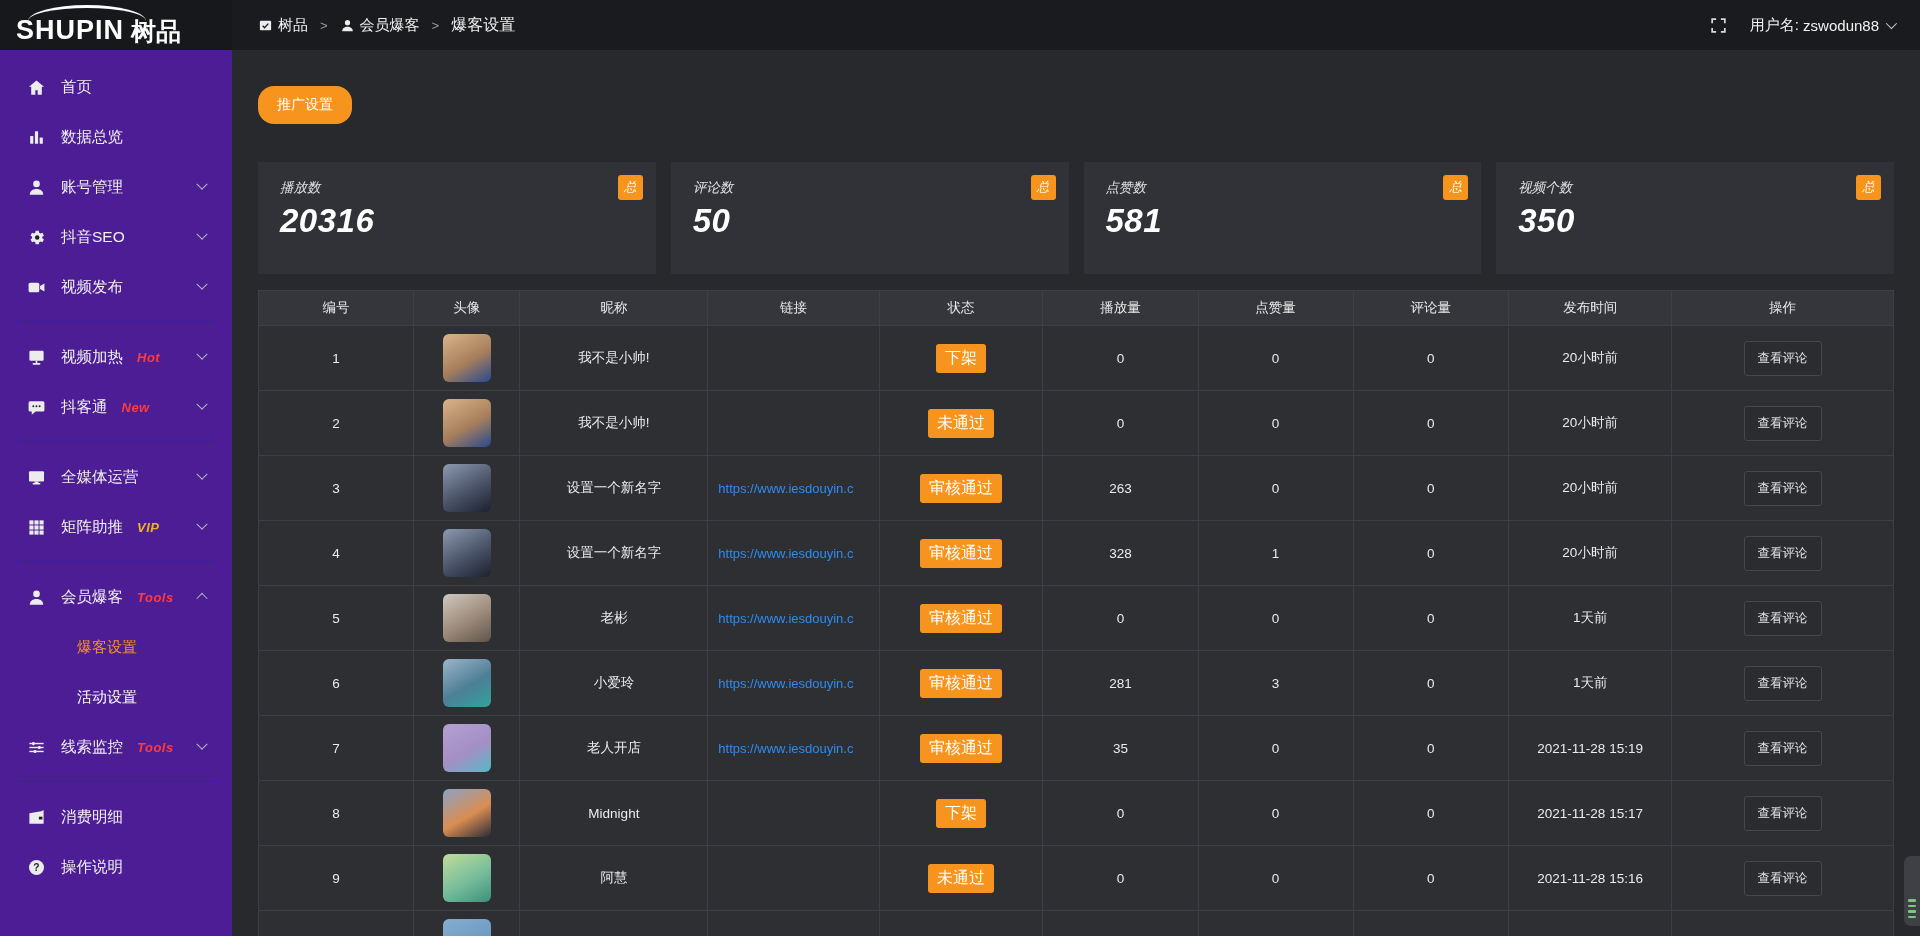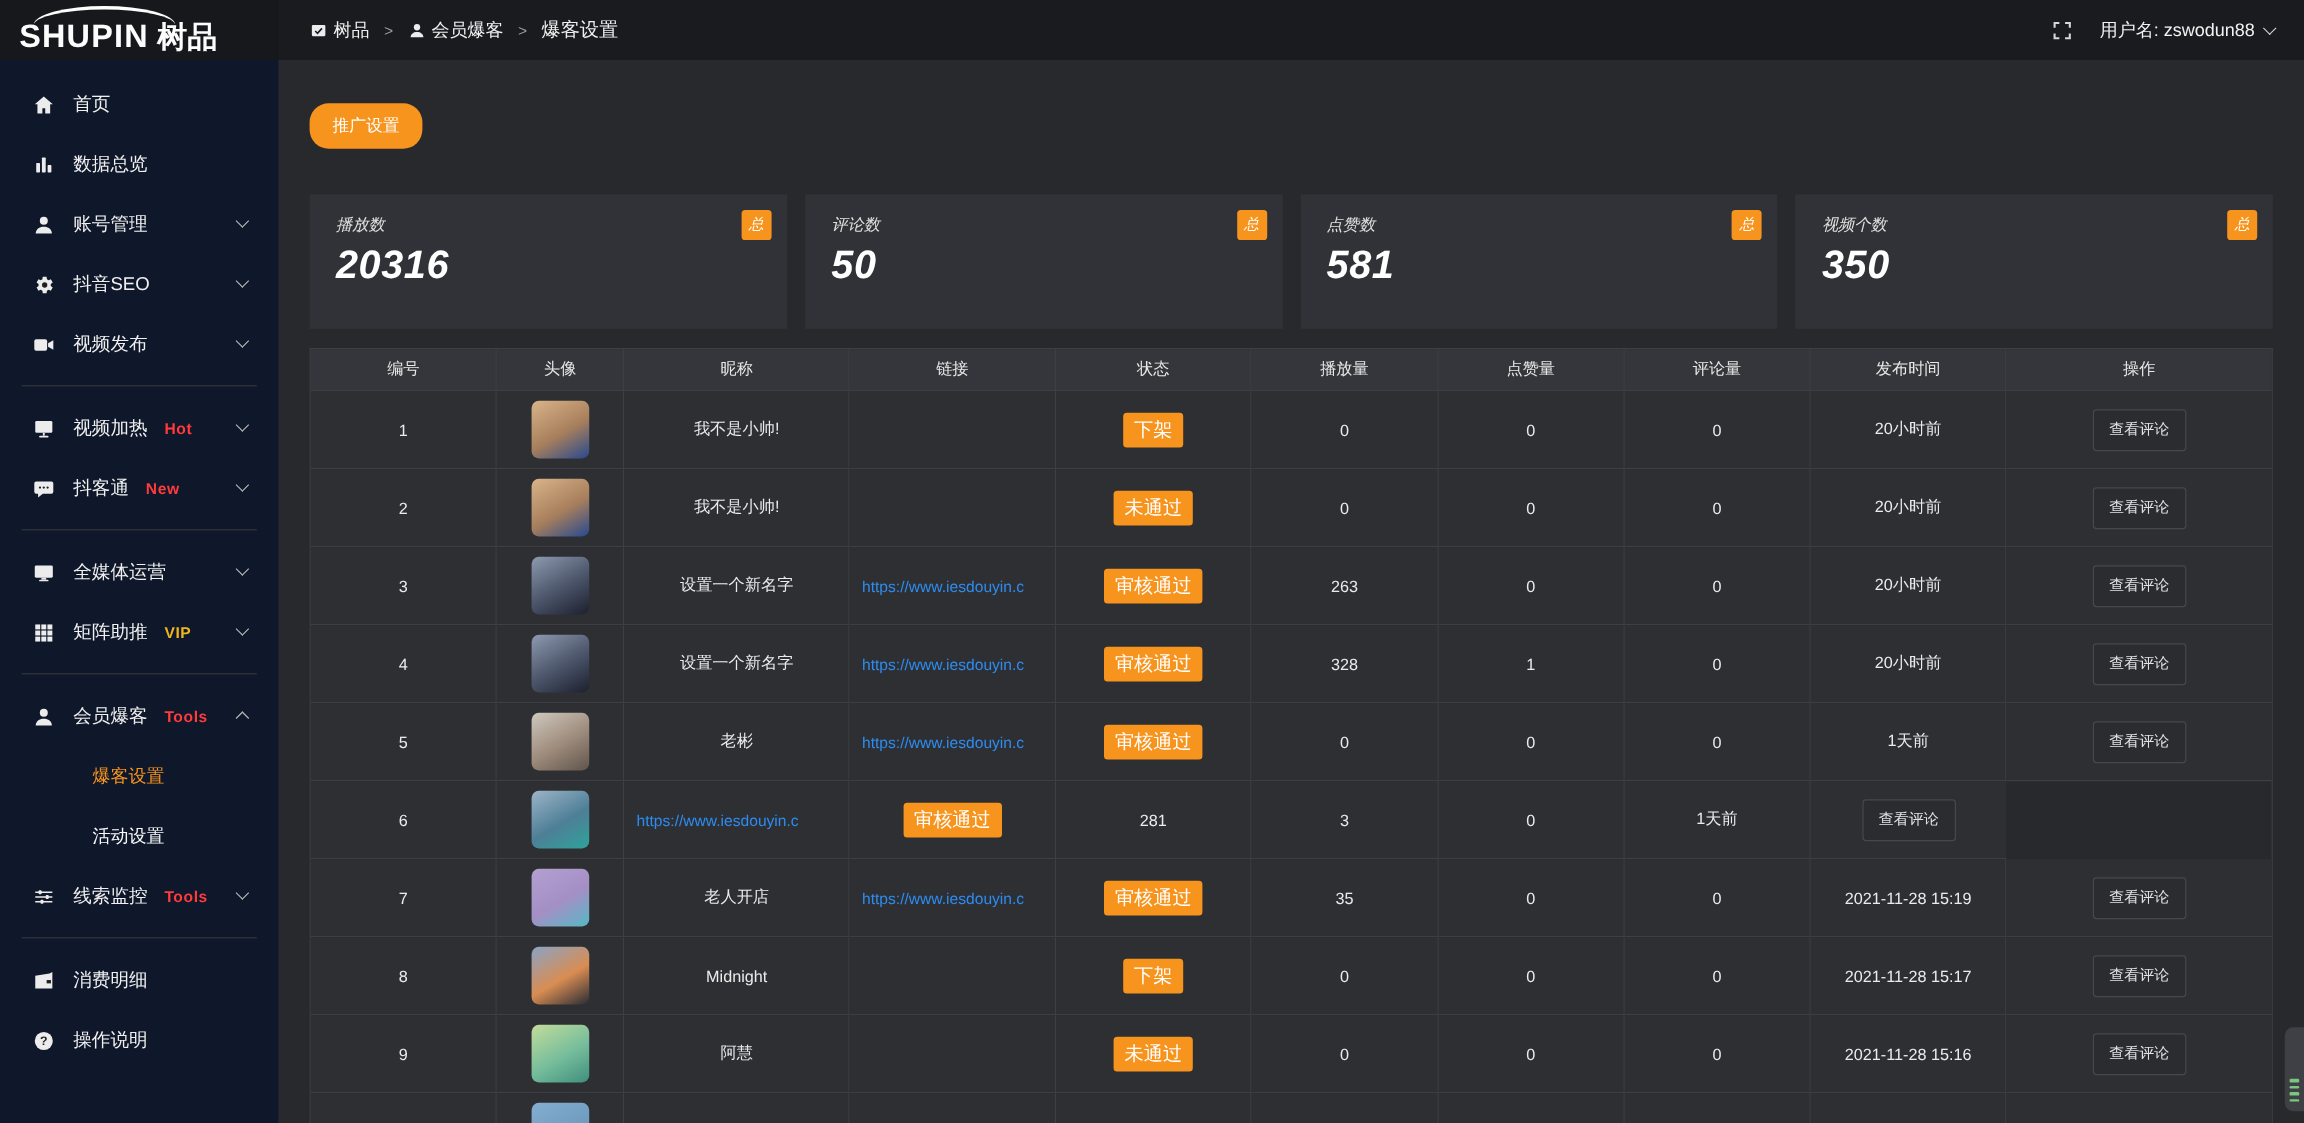--- a/index.html
+++ b/index.html
@@ -36,30 +36,30 @@
 
   .topbar-right { margin-left:auto; display:flex; align-items:center; margin-right:26px; gap:22px; }
   .fs-btn { width:19px; height:19px; cursor:pointer; display:inline-flex; }
   .fs-btn svg { width:100%; height:100%; }
   .user-box { display:flex; align-items:center; font-size:15px; cursor:pointer; color:#f2f2f2; }
   .user-chev { margin-left:7px; width:8px; height:8px; border-right:1.5px solid #cfcfcf; border-bottom:1.5px solid #cfcfcf; transform:rotate(45deg) translateY(-2px); }
 
   
   .sidebar {
     position:absolute; top:50px; left:0; width:232px; height:886px;
-    background:#0f172a; padding-top:12px; overflow:hidden;
+    background:#4c1d95; padding-top:12px; overflow:hidden;
   }
   .menu-item {
     height:50px; display:flex; align-items:center; padding-left:27px;
     cursor:pointer; font-size:15.5px; color:#f0f0f0; white-space:nowrap;
   }
   .mi-icon { width:19px; height:19px; display:inline-flex; flex:none; }
   .mi-icon svg { width:100%; height:100%; }
   .mi-label { margin-left:15px; }
-  .mi-badge { font-size:13px; font-weight:bold; margin-left:14px; letter-spacing:0.5px; }
+  .mi-badge { font-size:13px; font-weight:bold; font-style:italic; margin-left:14px; letter-spacing:0.5px; }
   .mi-chev { margin-left:auto; margin-right:26px; width:8px; height:8px;
     border-right:1.7px solid #b5b5b5; border-bottom:1.7px solid #b5b5b5; }
   .chev-down { transform:rotate(45deg) translate(-2px,-2px); }
   .chev-up   { transform:rotate(225deg) translate(-1px,-1px); }
   .menu-divider { height:1px; background:#35363a; margin:9px 18px 10px 18px; }
   .menu-subitem {
     height:50px; display:flex; align-items:center; padding-left:62px;
     cursor:pointer; font-size:15px; color:#fafafa;
   }
   .menu-subitem.active { color:#f7941e; }
@@ -496,20 +496,21 @@
         <div class="tcell">1天前</div>
         <div class="tcell">
           <button class="action-btn">查看评论</button>
         </div>
       </div>
       <div class="trow tbody-row">
         <div class="tcell">6</div>
         <div class="tcell">
           <div class="avatar" style="background: linear-gradient(150deg, rgb(157, 180, 200) 0%, rgb(77, 127, 150) 55%, rgb(47, 163, 155) 100%);"></div>
         </div>
+        <div class="tcell">小爱玲</div>
         <div class="tcell">
           <span class="link-text">https://www.iesdouyin.c</span>
         </div>
         <div class="tcell">
           <span class="status-badge">审核通过</span>
         </div>
         <div class="tcell">281</div>
         <div class="tcell">3</div>
         <div class="tcell">0</div>
         <div class="tcell">1天前</div>

